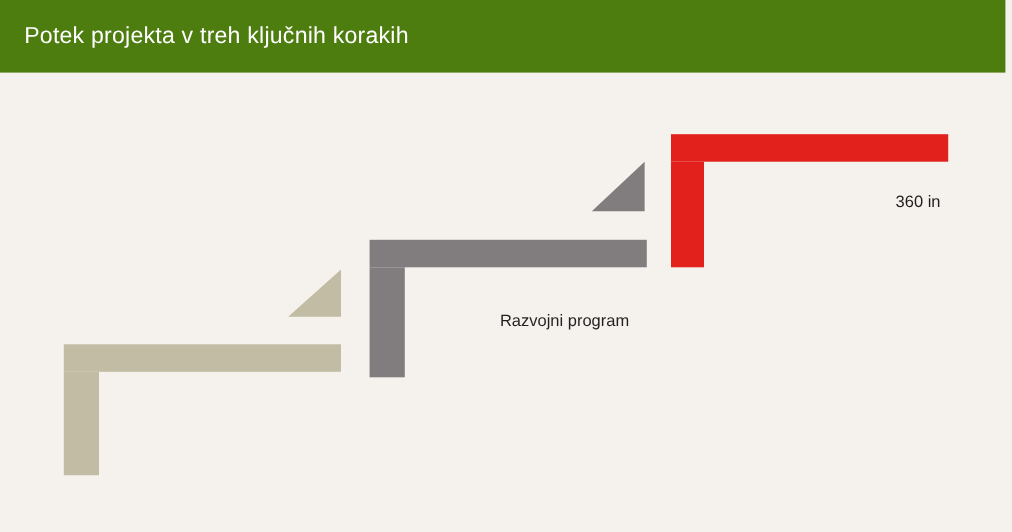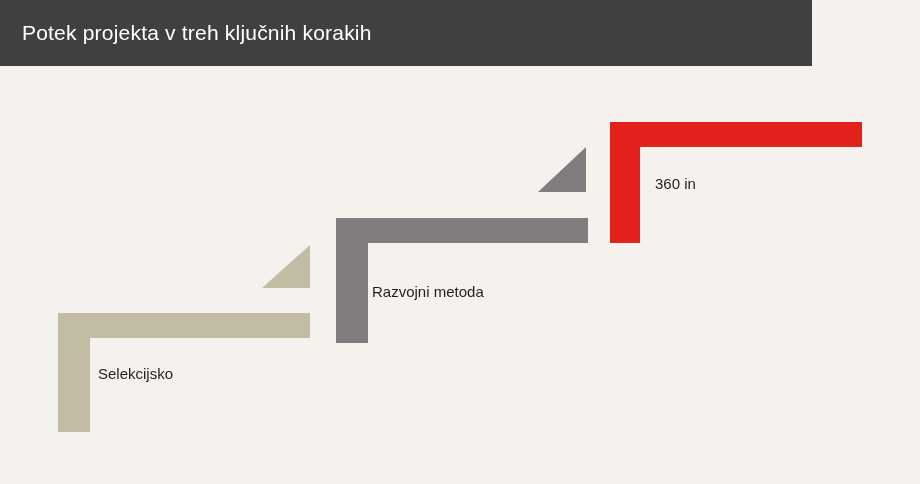--- a/index.html
+++ b/index.html
@@ -17,23 +17,23 @@
     position: relative;
     width: 920px;
     height: 484px;
     background: #f5f1ec;
   }
   
   #header-bar {
     position: absolute;
     left: 0;
     top: 0;
-    width: 812px;
+    width: 914px;
     height: 66px;
-    background: #404040;
+    background: #4d7c0f;
   }
   #header-title {
     position: absolute;
     left: 22px;
     top: 20px;
     font-size: 21px;
     line-height: 26px;
     color: #ffffff;
     letter-spacing: 0.2px;
     white-space: nowrap;
@@ -49,21 +49,21 @@
   .lshape .hbar {
     position: absolute;
   }
   .arrow-tri {
     position: absolute;
     width: 0;
     height: 0;
   }
   .step-label {
     position: absolute;
-    text-align: left;
+    text-align: right;
     font-size: 15px;
     line-height: 21px;
     color: #231f20;
     white-space: nowrap;
   }
 
   
   #step-1-shape { left: 58px; top: 313px; }
   #step-1-shape .hbar {
     left: 0px; top: 0px;
@@ -133,32 +133,31 @@
     <div id="header-title">Potek projekta v treh ključnih korakih</div>
   </div>
 
   <div class="step">
     <div class="arrow-tri" id="step-1-arrow"></div>
     <div class="lshape" id="step-1-shape">
       <div class="hbar"></div>
       <div class="vbar"></div>
     </div>
     <div class="step-label" id="step-1-label">
-      <div>Selekcijsko</div>
     </div>
   </div>
 
   <div class="step">
     <div class="arrow-tri" id="step-2-arrow"></div>
     <div class="lshape" id="step-2-shape">
       <div class="hbar"></div>
       <div class="vbar"></div>
     </div>
     <div class="step-label" id="step-2-label">
-      <div>Razvojni metoda</div>
+      <div>Razvojni program</div>
     </div>
   </div>
 
   <div class="step">
     <div class="lshape" id="step-3-shape">
       <div class="hbar"></div>
       <div class="vbar"></div>
     </div>
     <div class="step-label" id="step-3-label">
       <div>360 in</div>

